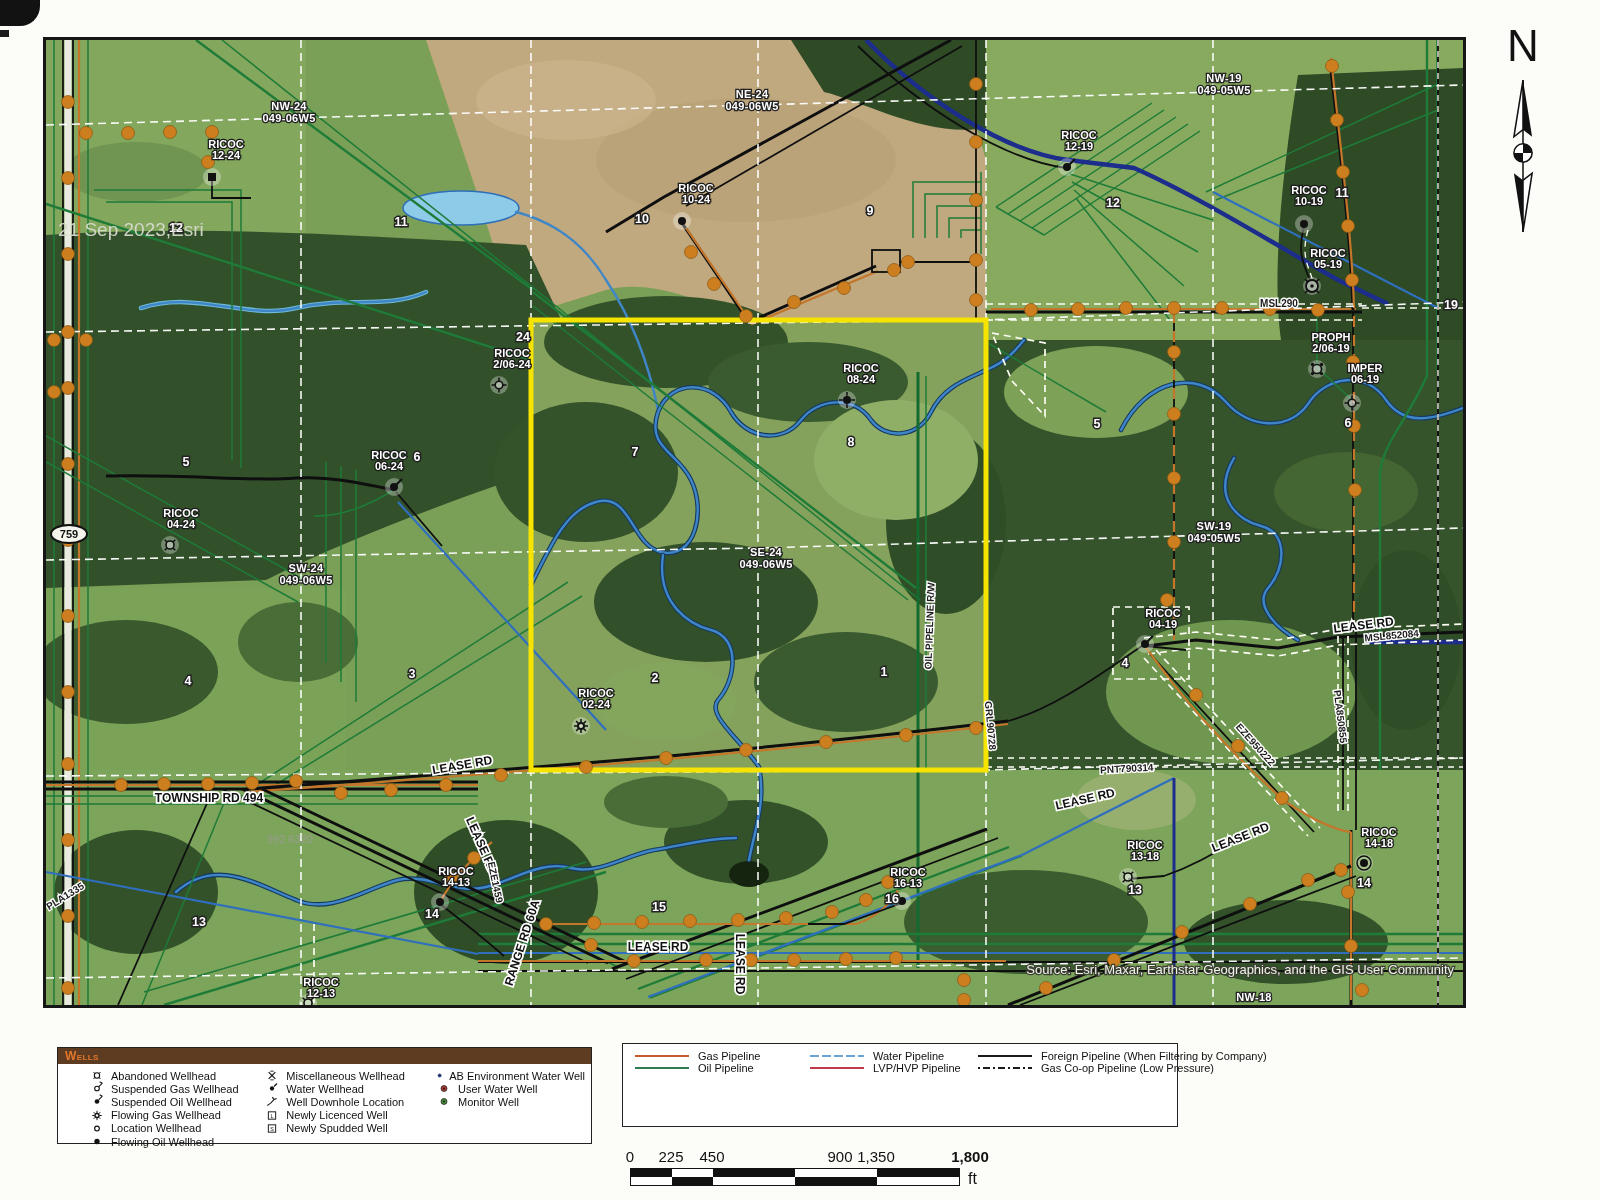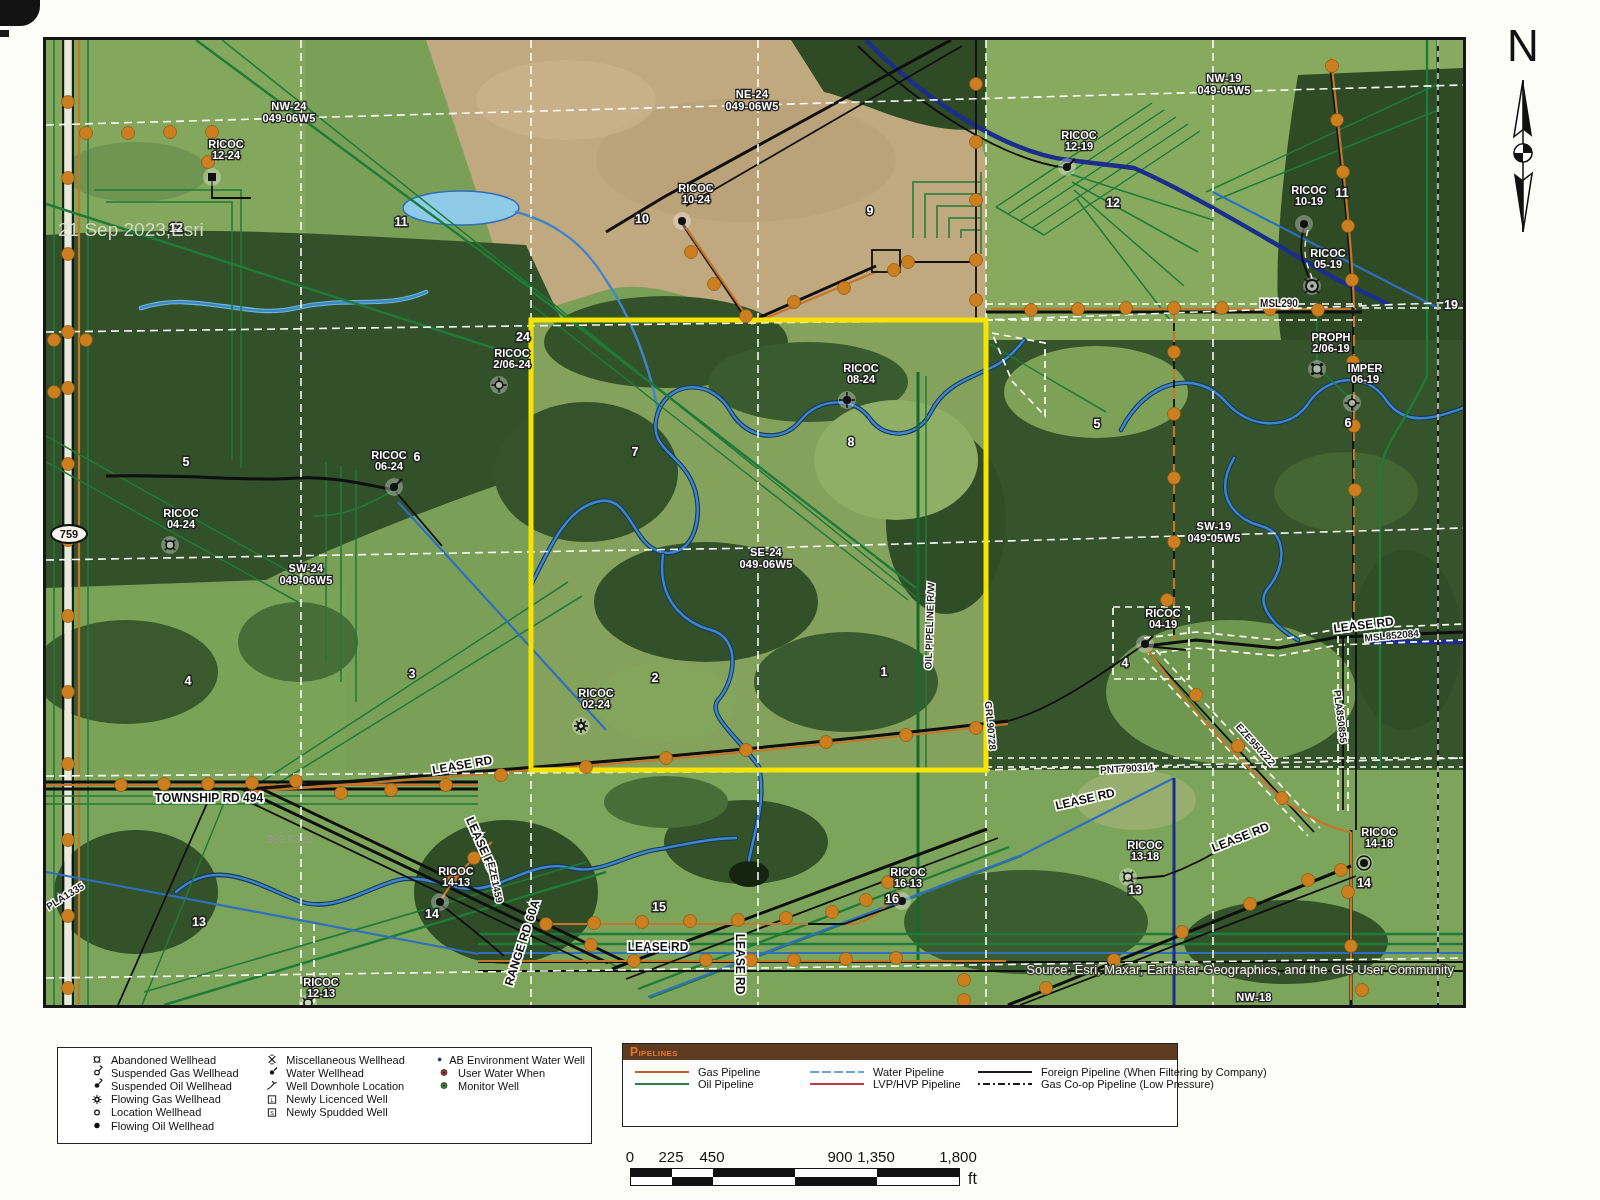--- a/index.html
+++ b/index.html
@@ -638,20 +638,21 @@
       <path d="M20,10 L29,66 L20,59 Z" fill="#111"></path>
       <circle cx="20" cy="82" r="9" fill="#ffffff" stroke="#111" stroke-width="1.5"></circle>
       <path d="M20,82 L20,73 A9,9 0 0,1 29,82 Z" fill="#111"></path>
       <path d="M20,82 L20,91 A9,9 0 0,1 11,82 Z" fill="#111"></path>
       <path d="M20,160 L11,102 L20,109 Z" fill="#111"></path>
       <path d="M20,160 L29,102 L20,109 Z" fill="#ffffff" stroke="#111" stroke-width="1.5"></path>
     </svg>
   </div>
 
   <div class="legend wells-legend">
+    <div class="legend-header">Wells</div>
     <div class="wells-body" id="wells-body">
         <div class="wl-col">
           <div class="wl-item">
             <svg width="18" height="15" viewBox="-10 -9 20 18">
               <g transform="translate(0,0) scale(0.8)">
                 <circle cx="0" cy="0" r="4" fill="rgba(255,255,255,.4)" stroke="#111" stroke-width="1.6"></circle>
                 <line x1="2.9698484809835" y1="2.9698484809834995" x2="5.303300858899107" y2="5.303300858899106" stroke="#111" stroke-width="1.5"></line>
                 <line x1="-2.9698484809834995" y1="2.9698484809835" x2="-5.303300858899106" y2="5.303300858899107" stroke="#111" stroke-width="1.5"></line>
                 <line x1="-2.9698484809835004" y1="-2.9698484809834995" x2="-5.3033008588991075" y2="-5.303300858899106" stroke="#111" stroke-width="1.5"></line>
                 <line x1="2.969848480983499" y1="-2.9698484809835004" x2="5.303300858899105" y2="-5.3033008588991075" stroke="#111" stroke-width="1.5"></line>
@@ -771,37 +772,36 @@
             </svg>
             <span>AB Environment Water Well</span>
           </div>
           <div class="wl-item">
             <svg width="18" height="15" viewBox="-10 -9 20 18">
               <g transform="translate(0,0) scale(0.8)">
                 <circle cx="0" cy="0" r="4.5" fill="#a8403a" stroke="#111" stroke-width="1"></circle>
                 <circle cx="0" cy="0" r="1.6" fill="#3d0d0b" stroke="none" stroke-width="0"></circle>
               </g>
             </svg>
-            <span>User Water When</span>
+            <span>User Water Well</span>
           </div>
           <div class="wl-item">
             <svg width="18" height="15" viewBox="-10 -9 20 18">
               <g transform="translate(0,0) scale(0.8)">
                 <circle cx="0" cy="0" r="4.5" fill="#4c8a3f" stroke="#111" stroke-width="1"></circle>
                 <circle cx="0" cy="0" r="1.6" fill="#143311" stroke="none" stroke-width="0"></circle>
               </g>
             </svg>
             <span>Monitor Well</span>
           </div>
         </div>
       </div>
   </div>
 
   <div class="legend pipes-legend">
-    <div class="legend-header">Pipelines</div>
     <div class="pipes-body" id="pipes-body">
         <div class="pl-item">
           <svg width="58" height="8">
             <line x1="2" y1="4" x2="56" y2="4" stroke="#c75b2e" stroke-width="2"></line>
           </svg>
           <span>Gas Pipeline</span>
         </div>
         <div class="pl-item">
           <svg width="58" height="8">
             <line x1="2" y1="4" x2="56" y2="4" stroke="#2c7d4f" stroke-width="2"></line>
@@ -835,21 +835,21 @@
       </div>
   </div>
 
   <div class="scalebar">
     <div class="sb-labels" id="sb-labels">
         <span style="left: 0px;">0</span>
         <span style="left: 41px;">225</span>
         <span style="left: 82px;">450</span>
         <span style="left: 164px; margin-left: 46px;">900</span>
         <span style="left: 246px;">1,350</span>
-        <span style="left: 328px;">1,800</span>
+        <span style="left: 340px; font-weight: bold;">1,800</span>
       </div>
     <div class="sb-bar" id="sb-bar">
         <div class="sb-row">
           <div style="width: 41px; background: rgb(17, 17, 17);"></div>
           <div style="width: 41px; background: rgb(255, 255, 255);"></div>
           <div style="width: 82px; background: rgb(17, 17, 17);"></div>
           <div style="width: 82px; background: rgb(255, 255, 255);"></div>
           <div style="width: 82px; background: rgb(17, 17, 17);"></div>
         </div>
         <div class="sb-row">

